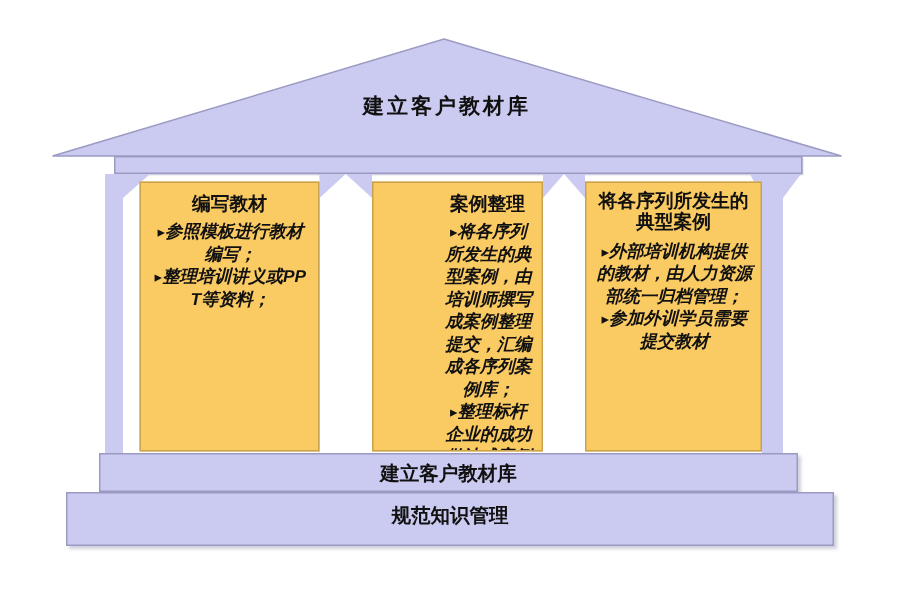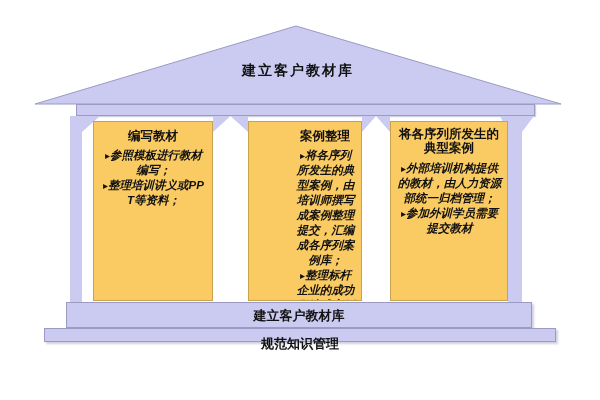--- a/index.html
+++ b/index.html
@@ -60,21 +60,21 @@
   .marker{font-size:10px;}
 
   
   .base-bar{
     position:absolute;box-sizing:border-box;
     background:var(--c-roof,#cbcbf2);border:1px solid var(--c-border,#9a9ac2);
     text-align:center;font-weight:bold;font-size:13px;
     box-shadow:2px 2px 2px rgba(120,120,160,.35);
   }
   .base-bar-1{left:66px;top:302px;width:466px;height:26px;line-height:25px;}
-  .base-bar-2{left:44px;top:328px;width:512px;height:14px;line-height:29px;}
+  .base-bar-2{left:44px;top:328px;width:512px;height:36px;line-height:29px;}
 </style>
 </head>
 <body>
 
 <div class="stage">
 
   <svg class="roof-wrap" viewBox="0 0 528 80" preserveAspectRatio="none">
     <polygon points="262,1 527,79 1,79" fill="var(--c-roof,#cbcbf2)" stroke="var(--c-border,#9a9ac2)" stroke-width="1"></polygon>
   </svg>
   <div class="roof-title">建立客户教材库</div>

